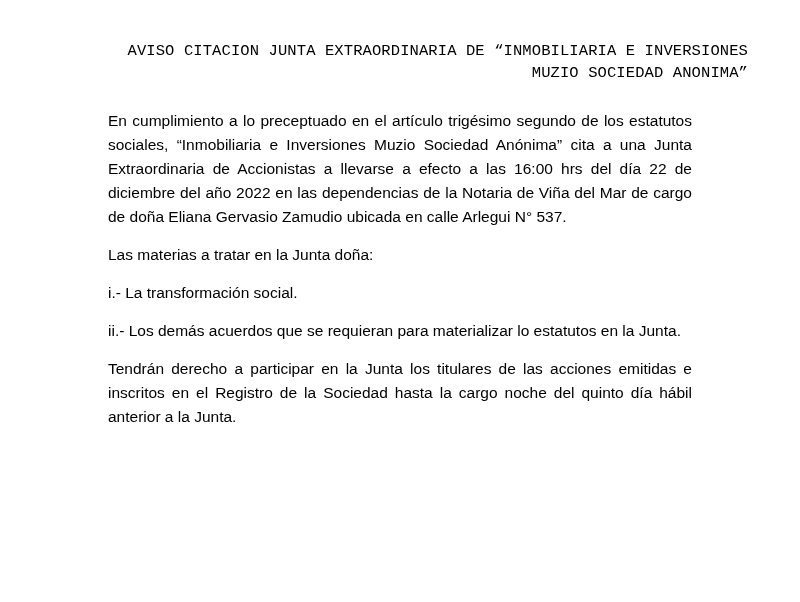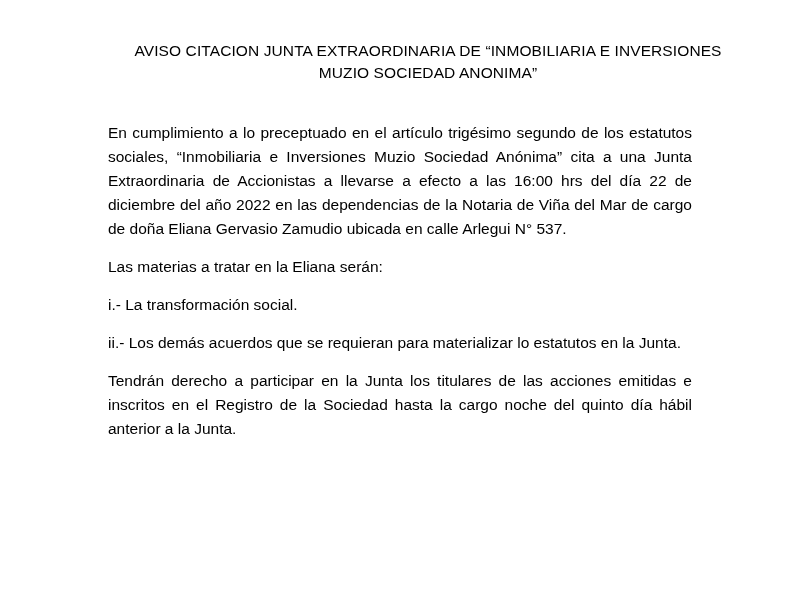--- a/index.html
+++ b/index.html
@@ -15,31 +15,32 @@
     overflow: hidden;
   }
   .page {
     width: 800px;
     height: 602px;
     position: relative;
     box-sizing: border-box;
     padding: 0;
   }
   .doc-title {
-    text-align: center;
+    text-align: right;
     font-size: 15.5px;
     line-height: 1.45;
     margin: 0;
     padding: 40px 52px 0 108px;
     font-weight: normal;
     letter-spacing: 0.1px;
+    font-family: Liberation Mono, monospace;
   }
   .body-block {
     padding: 0 108px 0 108px;
-    margin-top: 36px;
+    margin-top: 24px;
   }
   .para {
     text-align: justify;
     text-justify: inter-word;
     font-size: 15.5px;
     line-height: 1.55;
     margin: 0 0 14px 0;
     letter-spacing: 0.0px;
   }
   .para:last-child {
@@ -48,19 +49,19 @@
 </style>
 </head>
 <body>
 
 <div class="page">
 
   <h1 class="doc-title">AVISO CITACION JUNTA EXTRAORDINARIA DE “INMOBILIARIA E INVERSIONES MUZIO SOCIEDAD ANONIMA”</h1>
 
   <div class="body-block">
     <p class="para">En cumplimiento a lo preceptuado en el artículo trigésimo segundo de los estatutos sociales, “Inmobiliaria e Inversiones Muzio Sociedad Anónima” cita a una Junta Extraordinaria de Accionistas a llevarse a efecto a las 16:00 hrs del día 22 de diciembre del año 2022 en las dependencias de la Notaria de Viña del Mar de cargo de doña Eliana Gervasio Zamudio ubicada en calle Arlegui N° 537.</p>
-    <p class="para">Las materias a tratar en la Eliana serán:</p>
+    <p class="para">Las materias a tratar en la Junta doña:</p>
     <p class="para">i.- La transformación social.</p>
     <p class="para">ii.- Los demás acuerdos que se requieran para materializar lo estatutos en la Junta.</p>
     <p class="para">Tendrán derecho a participar en la Junta los titulares de las acciones emitidas e inscritos en el Registro de la Sociedad hasta la cargo noche del quinto día hábil anterior a la Junta.</p>
   </div>
 
 </div>
 
 </body></html>

